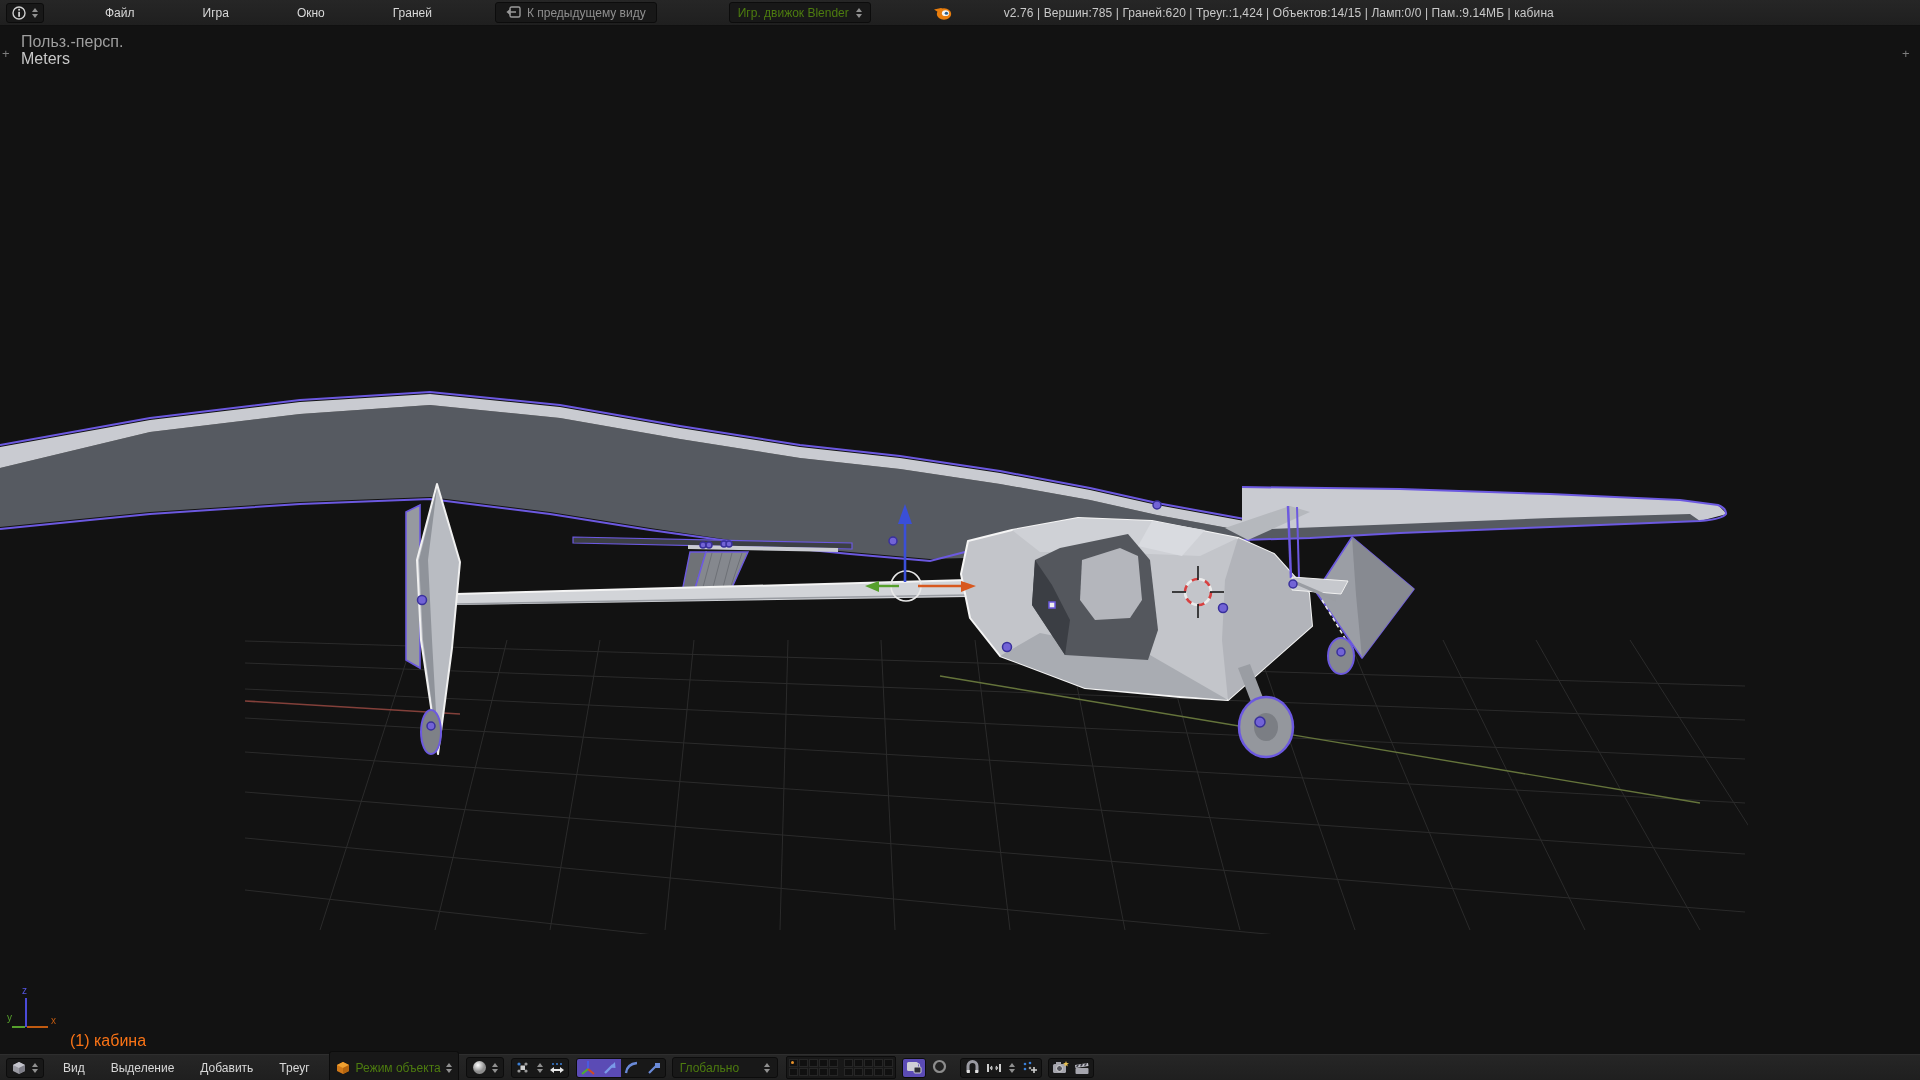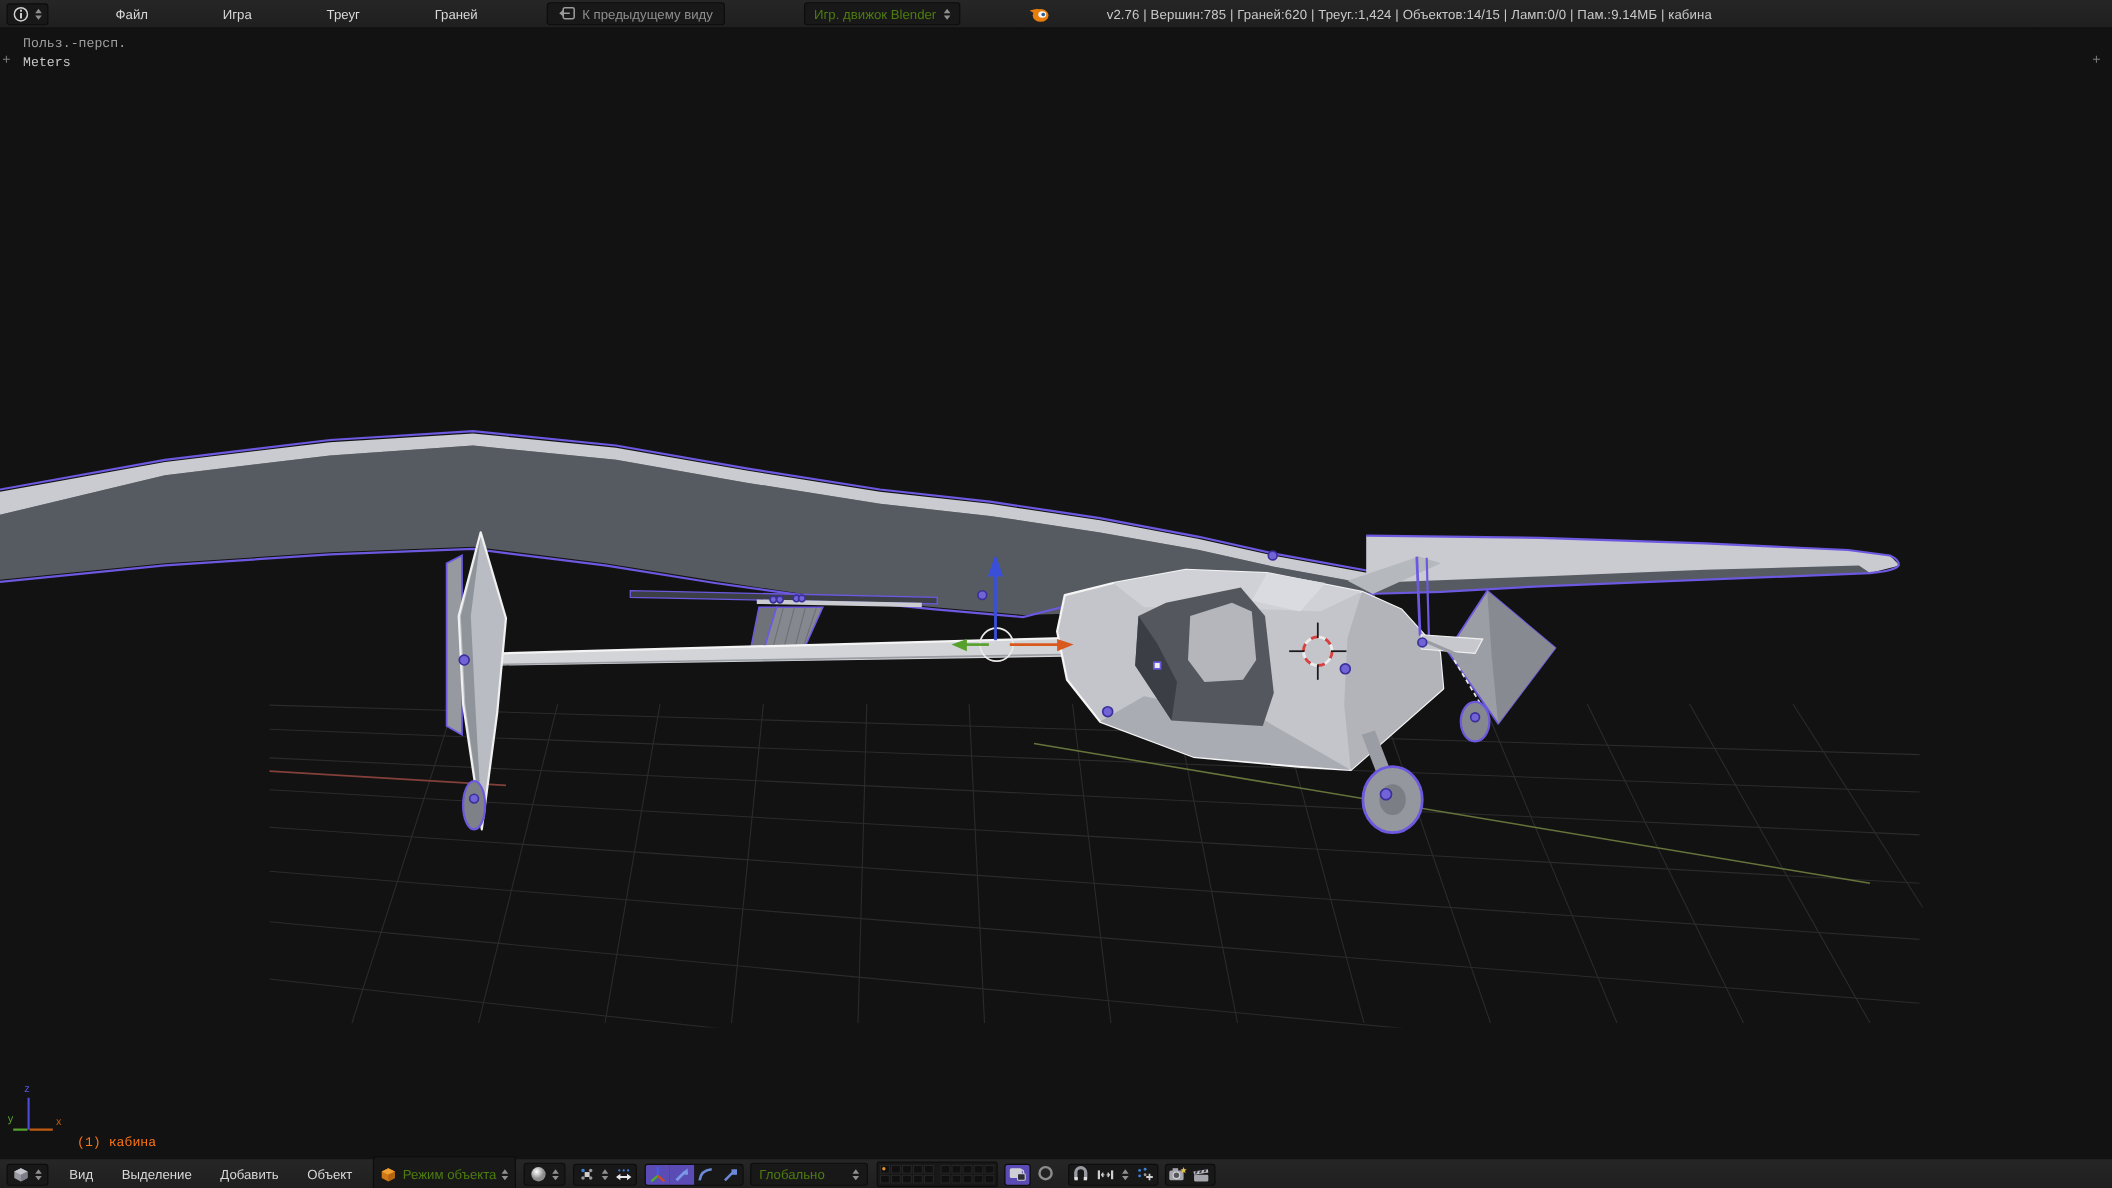--- a/index.html
+++ b/index.html
@@ -26,21 +26,21 @@
   .stats { color:#c9c9c9; margin-left:10px; letter-spacing:.1px; }
   
   .layers { display:inline-flex; gap:6px; background:#181818; border:1px solid #0c0c0c;
             border-radius:2px; padding:2px; }
   .laygrid { display:grid; grid-template-columns:repeat(5,9px); grid-template-rows:repeat(2,8px); gap:1px; }
   .laycell { background:#101010; border:1px solid #262626; position:relative; }
   .laycell .dot { position:absolute; left:1px; top:1px; width:3px; height:3px;
                   border-radius:50%; background:#e8922a; }
   
   #viewport { position:absolute; top:26px; left:0; width:1920px; height:1028px; background:#121212; }
-  .vp-text { position:absolute; color:#b4b4b4; font-size:12px;font-family:Liberation Mono, monospace; }
+  .vp-text { position:absolute; color:#b4b4b4; font-size:16px; }
   .axis-letter { position:absolute; font-size:10px; }
   .plus { position:absolute; color:#7d7d7d; font-size:13px; }
 </style>
 </head>
 <body>
 
 <div class="hbar" id="topbar">
   <div class="hrow" style="padding-left:6px;">
     <span class="btn" style="width:38px; justify-content:space-between;">
       <svg width="14" height="14" viewBox="0 0 14 14">
@@ -48,21 +48,21 @@
         <rect x="6.2" y="5.8" width="1.8" height="5" fill="#cfcfcf"></rect>
         <rect x="6.2" y="2.8" width="1.8" height="1.8" fill="#cfcfcf"></rect>
       </svg>
       <span class="stepper">
           <i class="up"></i>
           <i class="dn"></i>
         </span>
     </span>
     <span class="menu-label" style="margin-left:6px;">Файл</span>
     <span class="menu-label">Игра</span>
-    <span class="menu-label">Треуг</span>
+    <span class="menu-label">Окно</span>
     <span class="menu-label">Граней</span>
 
     <span class="btn muted" style="margin-left:8px; padding:0 10px; height:21px;">
       <svg width="15" height="13" viewBox="0 0 15 13" style="margin-right:6px;">
         <rect x="4" y="1" width="10" height="10" rx="1.5" fill="none" stroke="#9a9a9a" stroke-width="1.4"></rect>
         <path d="M10 6 H2 M4.5 3.5 L1.5 6 L4.5 8.5" fill="none" stroke="#9a9a9a" stroke-width="1.4"></path>
       </svg>
       <span>К предыдущему виду</span>
     </span>
 
@@ -261,21 +261,21 @@
         <path d="M7 7 L13 4 L13 10 L7 13 Z" fill="#7e7e88"></path>
       </svg>
       <span class="stepper">
           <i class="up"></i>
           <i class="dn"></i>
         </span>
     </span>
     <span class="menu-label" style="margin-left:6px;">Вид</span>
     <span class="menu-label">Выделение</span>
     <span class="menu-label">Добавить</span>
-    <span class="menu-label">Объект</span>
+    <span class="menu-label">Треуг</span>
 
     <span class="btn" style="margin-left:6px; height:21px; padding:16px 6px;">
       <svg width="14" height="14" viewBox="0 0 14 14" style="margin-right:6px;">
         <path d="M7 1 L13 4 L13 10 L7 13 L1 10 L1 4 Z" fill="#d07818"></path>
         <path d="M7 1 L13 4 L7 7 L1 4 Z" fill="#f0a030"></path>
         <path d="M7 7 L13 4 L13 10 L7 13 Z" fill="#b5650f"></path>
       </svg>
       <span>Режим объекта</span>
       <span class="stepper">
           <i class="up"></i>

